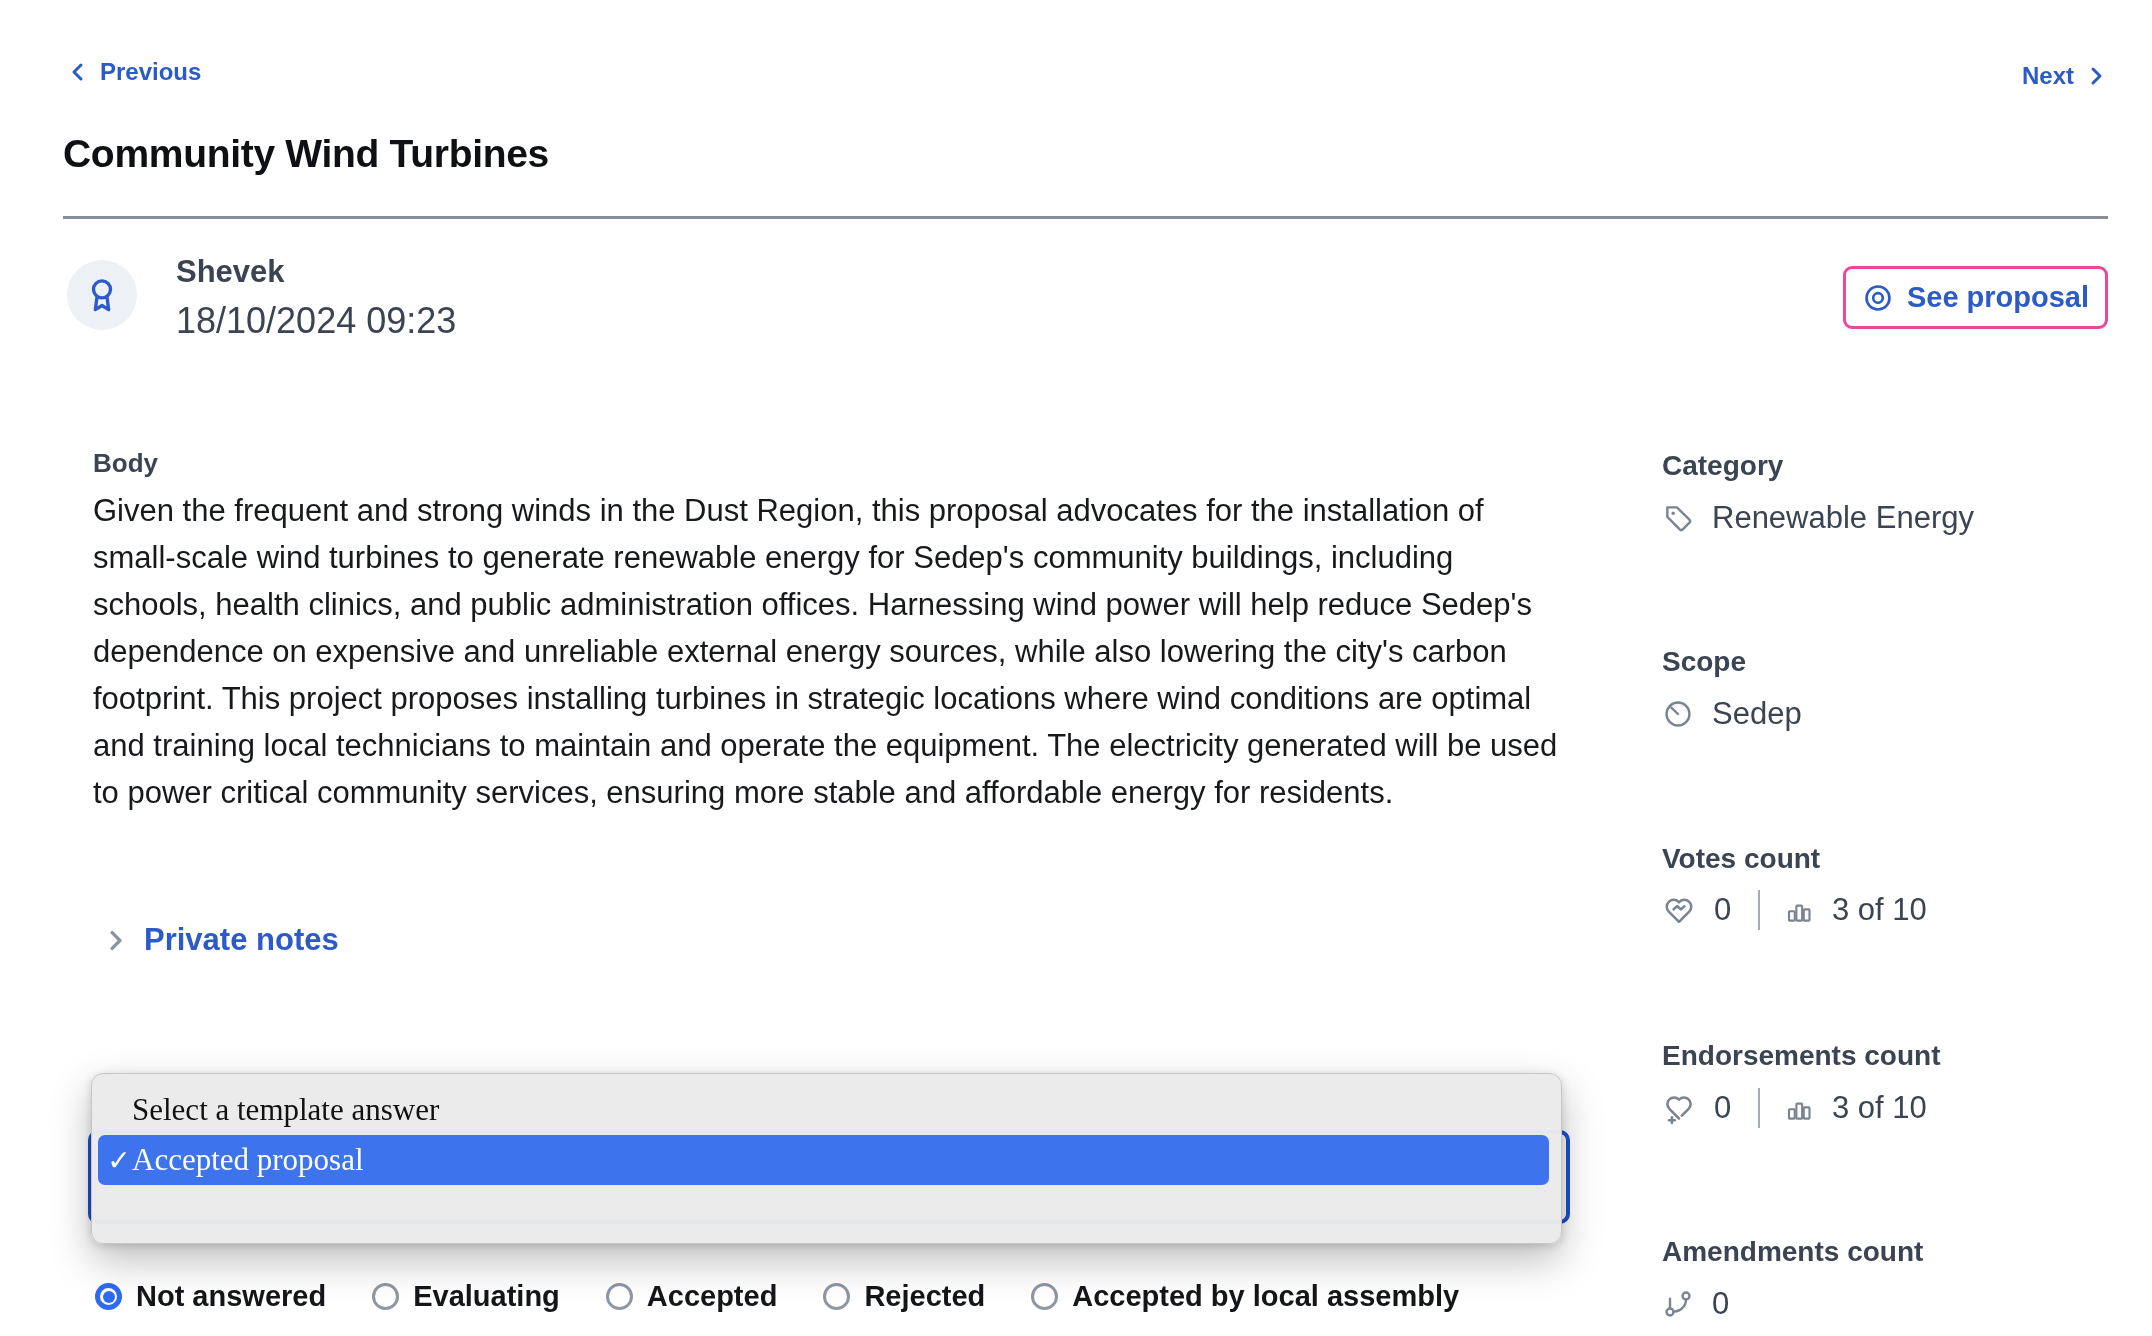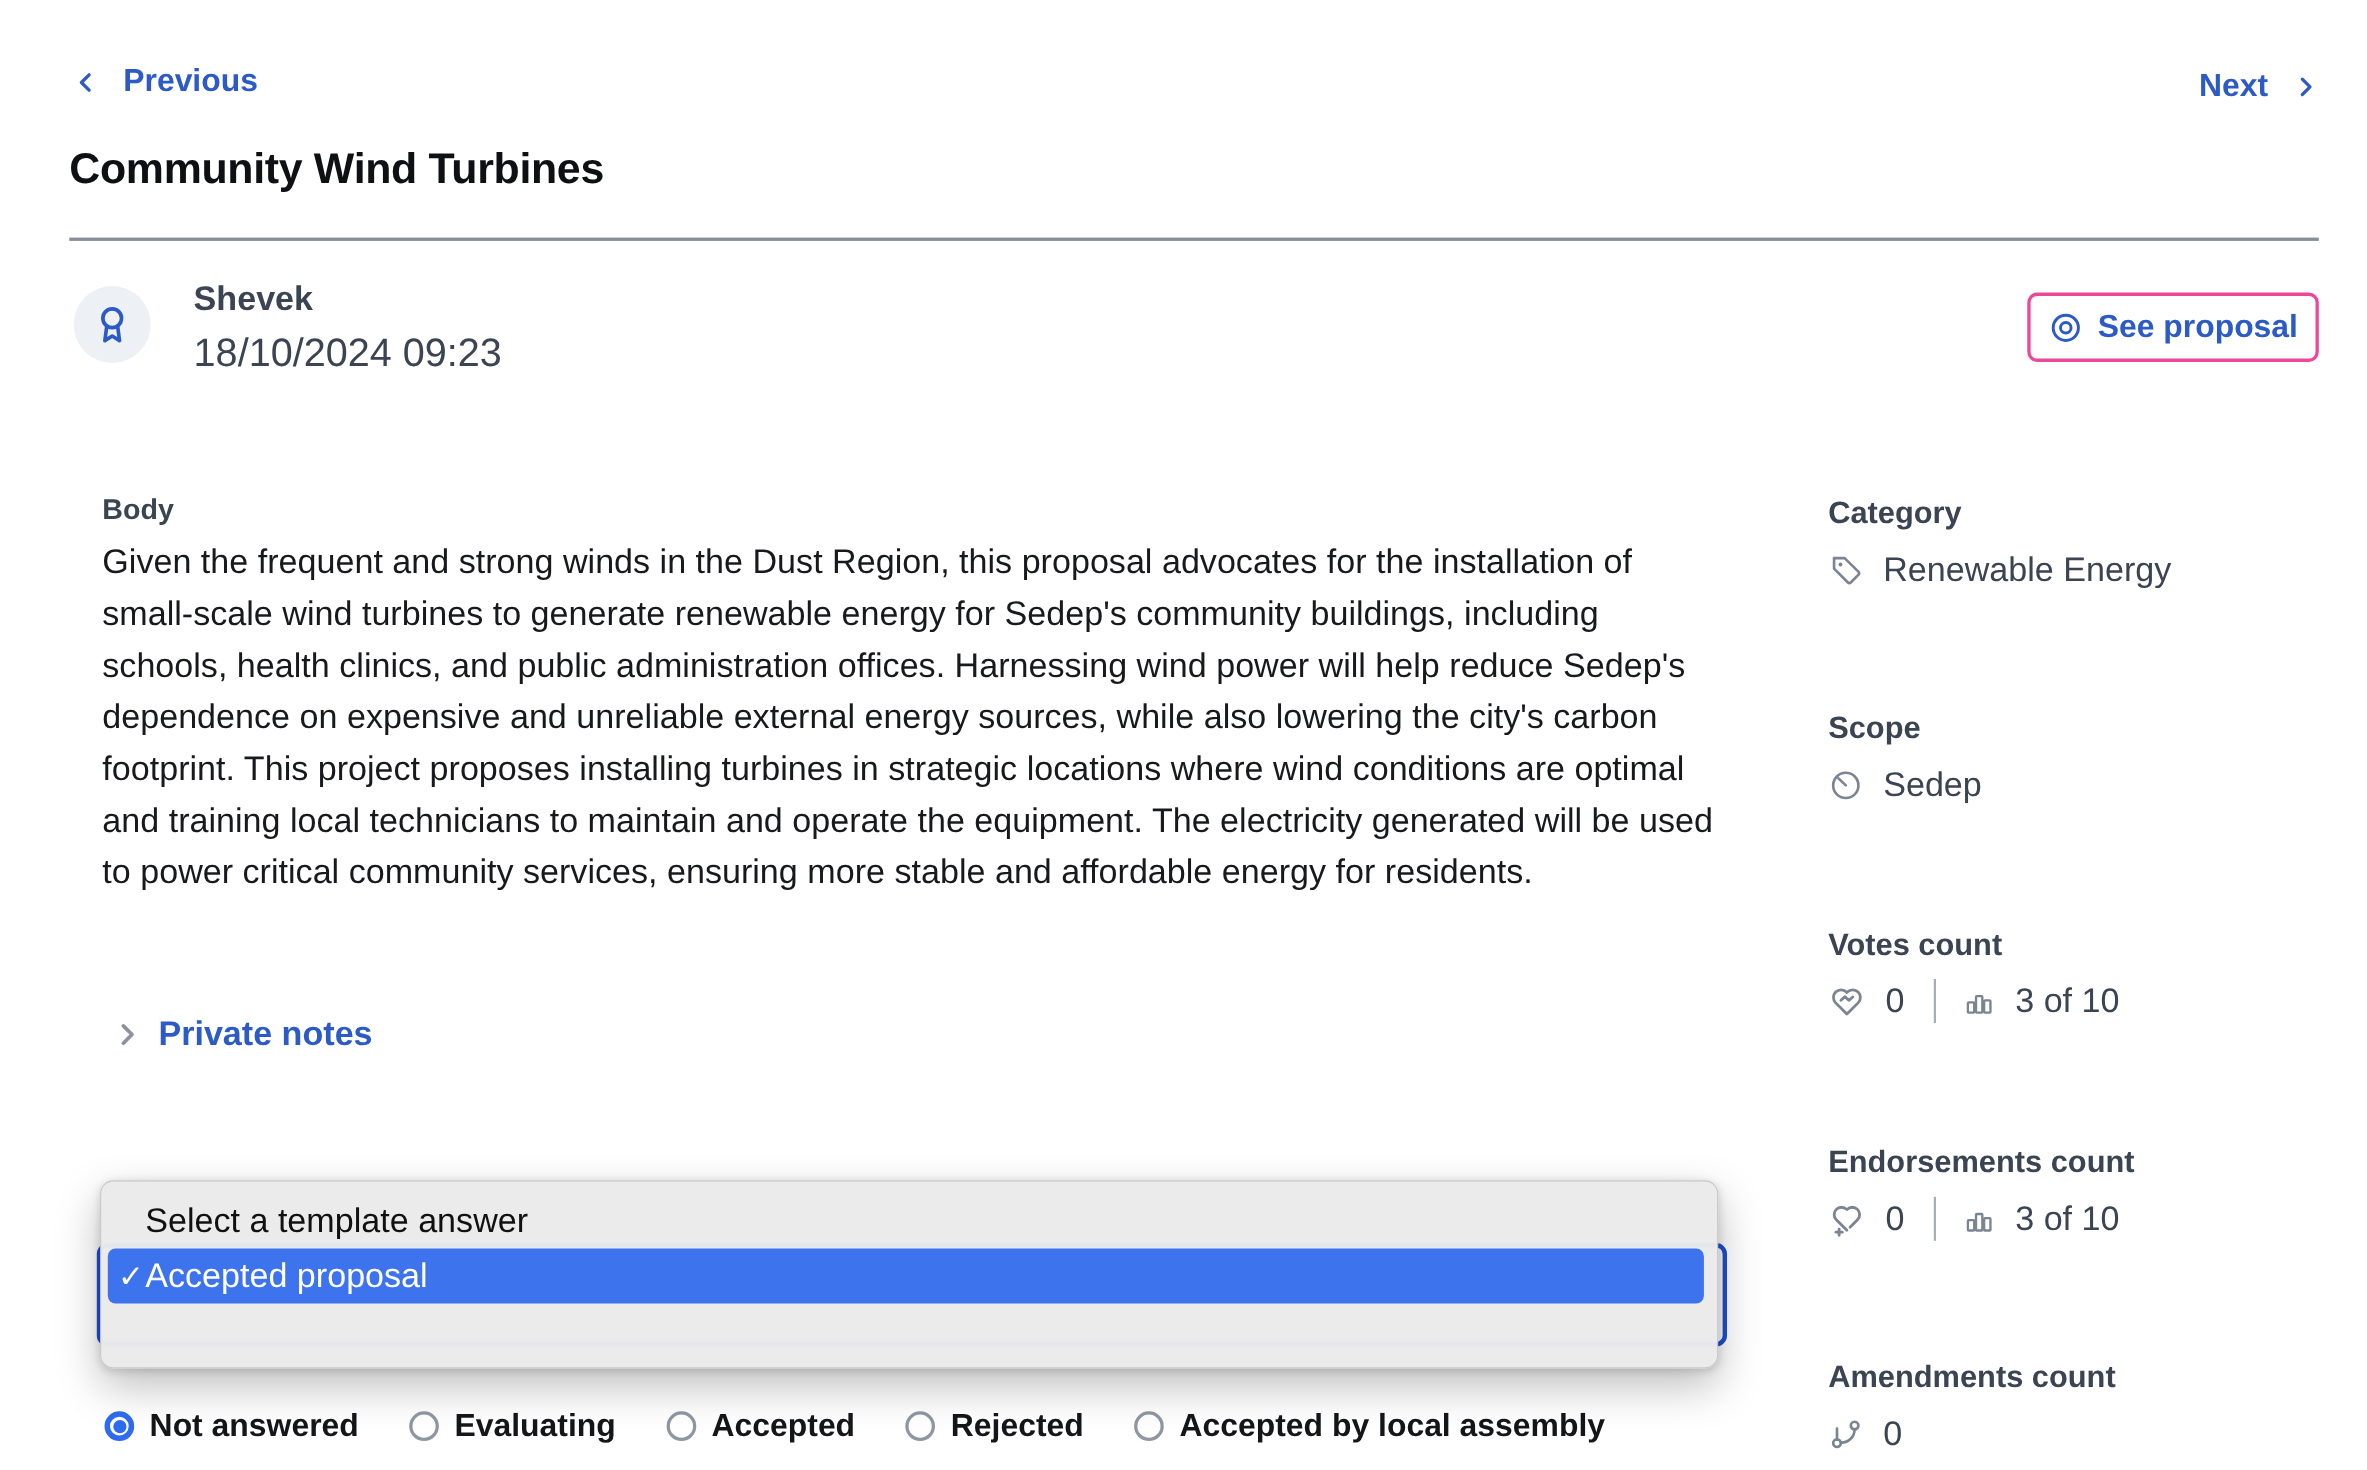--- a/index.html
+++ b/index.html
@@ -1,22 +1,22 @@
 <!DOCTYPE html>
 <html><head>
 <meta charset="utf-8">
 <style>
   html,body{margin:0;padding:0;background:#fff;}
   .screen{
     position:relative;width:2152px;height:1336px;overflow:hidden;background:#fff;
     font-family:"Liberation Sans","DejaVu Sans",sans-serif;color:#17191c;
   }
   
-  .nav-link{position:absolute;display:flex;align-items:center;gap:22px;
-    color:#2c5ac7;font-weight:700;font-size:29px;cursor:pointer;}
+  .nav-link{position:absolute;display:flex;align-items:center;gap:10px;
+    color:#2c5ac7;font-weight:700;font-size:24px;cursor:pointer;}
   .nav-prev{left:66px;top:58px;}
   .nav-next{right:44px;top:62px;}
   .nav-link svg{display:block;}
 
   .page-title{position:absolute;left:63px;top:132px;font-size:39px;font-weight:700;
     color:#0e1013;letter-spacing:-0.3px;}
   .rule{position:absolute;left:63px;top:216px;width:2045px;height:3px;background:#878e99;}
 
   
   .avatar{position:absolute;left:67px;top:260px;width:70px;height:70px;border-radius:50%;
@@ -42,21 +42,21 @@
 
   
   .dropdown{position:absolute;left:91px;top:1073px;width:1471px;height:171px;z-index:2;
     background:rgba(235,235,235,0.98);border:1px solid #c6c6c6;border-radius:12px;box-sizing:border-box;
     box-shadow:0 16px 40px rgba(0,0,0,0.26),0 2px 8px rgba(0,0,0,0.15);}
   .dd-row{position:absolute;left:6px;right:12px;height:50px;display:flex;align-items:center;
     font-size:31px;color:#111;border-radius:7px;cursor:default;}
   .dd-row-0{top:11px;}
   .dd-row-1{top:61px;}
   .dd-row-2{top:111px;}
-  .dd-row .dd-label{margin-left:34px;}
+  .dd-row .dd-label{margin-left:34px;font-family:Liberation Serif, serif;}
   .dd-row.selected{background:#3d74ee;color:#fff;}
   .dd-check{margin-left:8px;width:26px;font-size:28px;font-weight:600;color:#fff;text-align:center;}
   .dd-row.selected .dd-label{margin-left:0;}
 
   
   .radio-row{position:absolute;left:95px;top:1280px;display:flex;align-items:center;gap:46px;justify-content:space-between;}
   .radio-item{display:flex;align-items:center;gap:14px;font-size:29px;font-weight:700;color:#141619;cursor:pointer;}
   .radio{width:27px;height:27px;border-radius:50%;border:3px solid #8e97a3;background:#fff;box-sizing:border-box;flex:0 0 auto;}
   .radio.checked{border:5px solid #2e6bf0;position:relative;}
   .radio.checked::after{content:"";position:absolute;inset:2.5px;background:#2e6bf0;border-radius:50%;}

